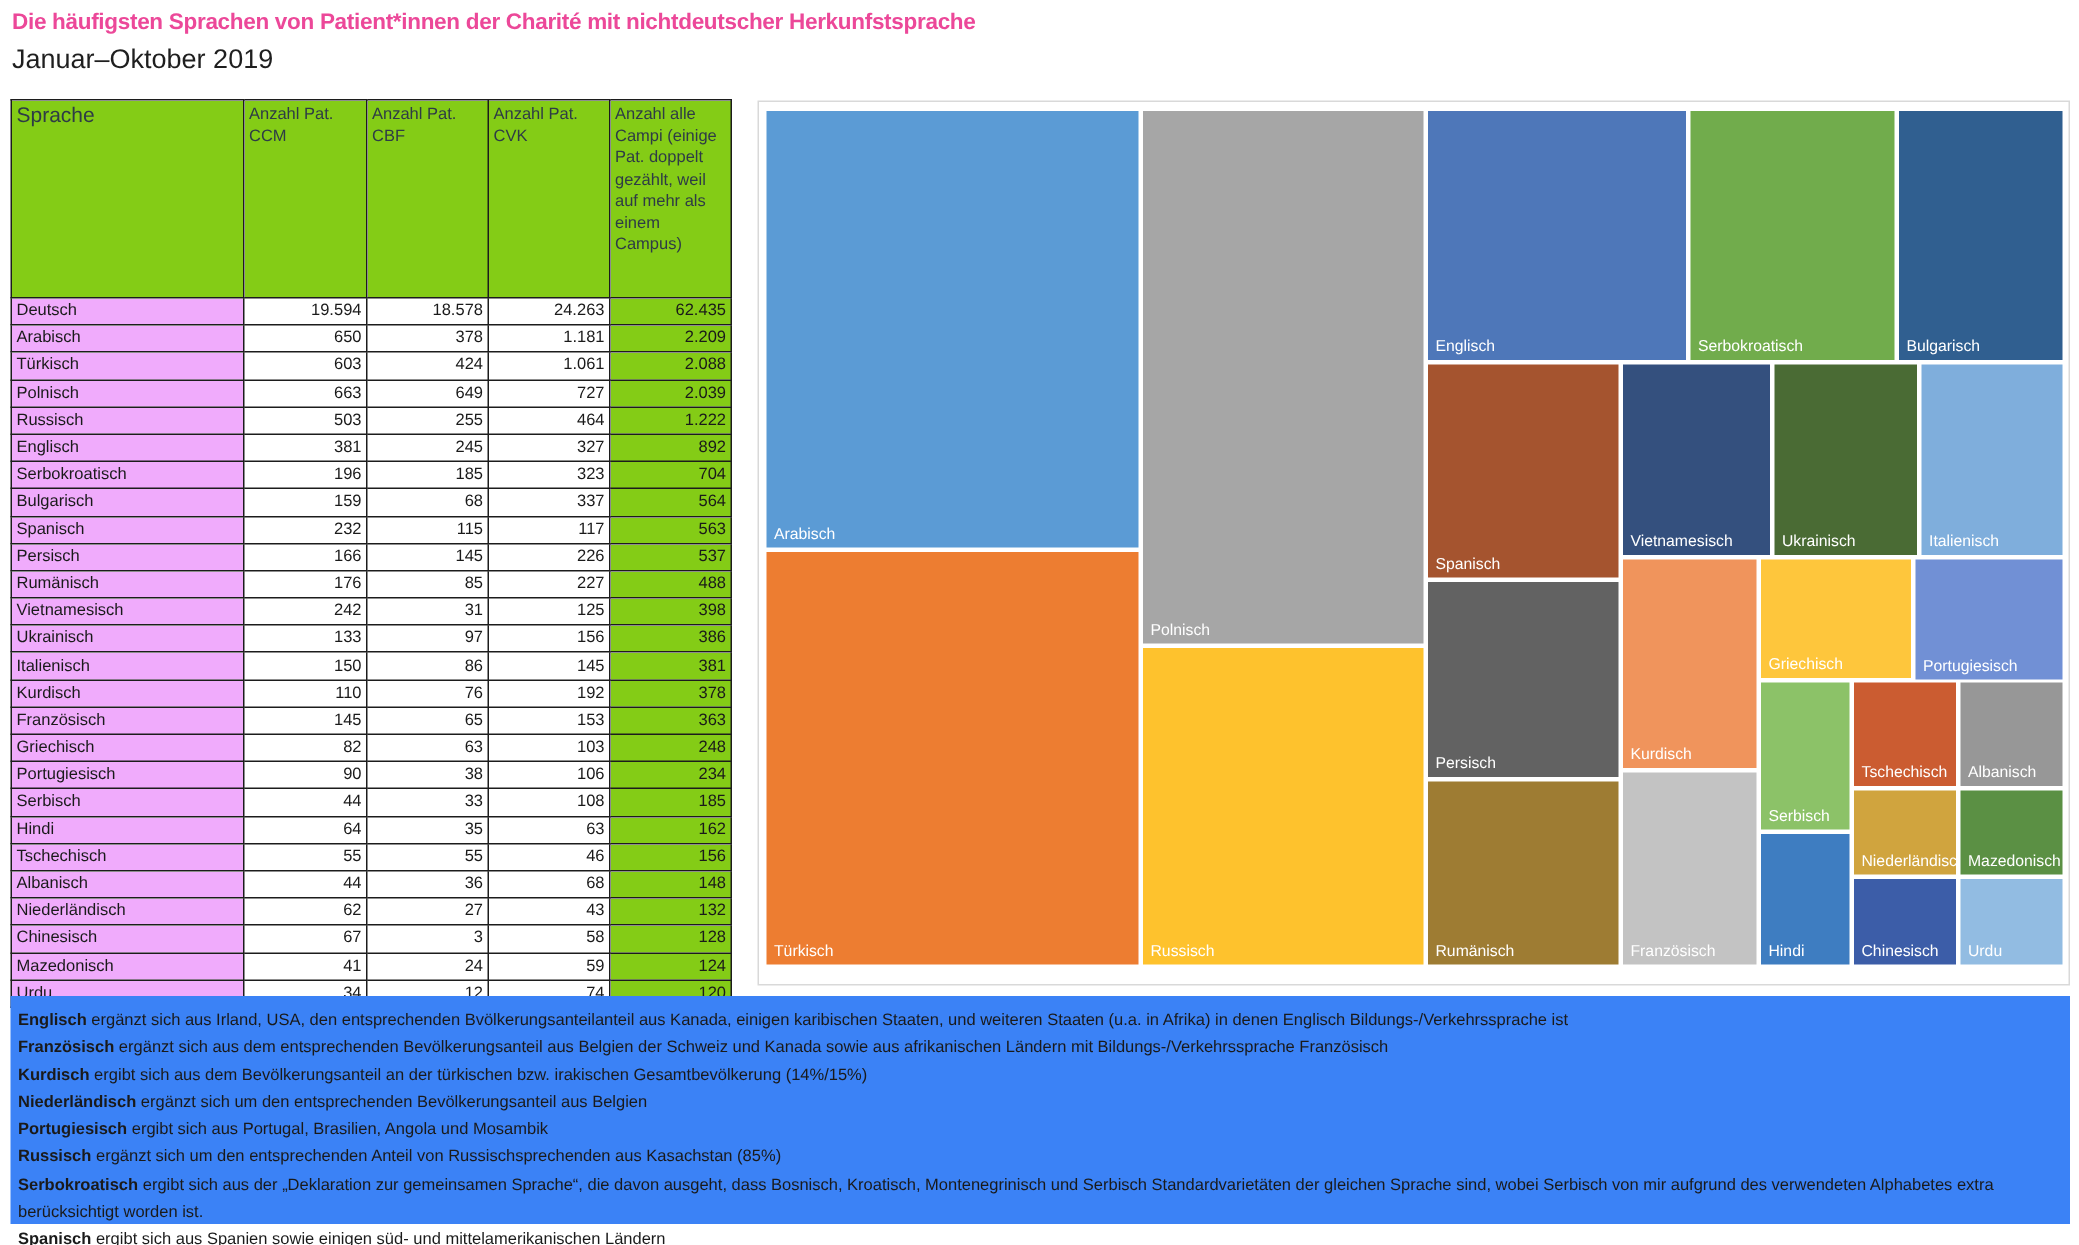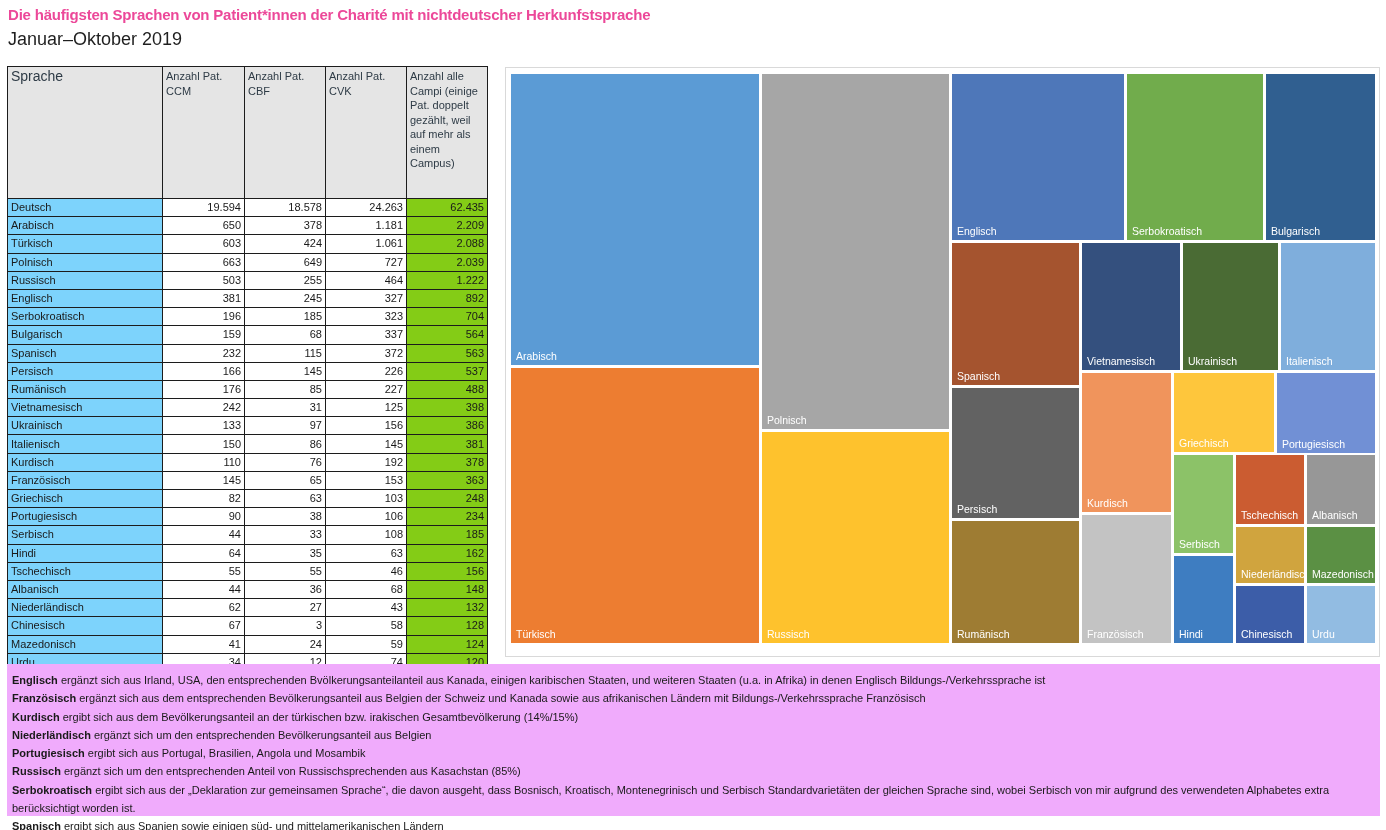--- a/index.html
+++ b/index.html
@@ -16,44 +16,44 @@
 
   table.data-table{
     position:absolute;left:7px;top:66px;width:480px;
     border-collapse:collapse;table-layout:fixed;
     font-size:11px;
   }
   .data-table th,.data-table td{
     border:1px solid #1c1c1c;padding:0 3px;overflow:hidden;
   }
   .data-table thead th{
-    background:#e5e5e5;color:#2e3b46;font-weight:normal;text-align:left;
+    background:#84cc16;color:#2e3b46;font-weight:normal;text-align:left;
     vertical-align:top;height:129px;padding-top:2px;line-height:14.5px;
   }
   .data-table thead th.h-lang{font-size:14px;}
   .data-table td{height:17.2px;line-height:17px;color:#1a1a1a;}
-  .data-table td.lang{background:#7dd3fc;text-align:left;}
+  .data-table td.lang{background:#f0abfc;text-align:left;}
   .data-table td.num{background:#ffffff;text-align:right;}
   .data-table td.total{background:#84cc16;text-align:right;}
 
   .treemap{
     position:absolute;left:505px;top:67px;width:875px;height:590px;
     background:#ffffff;border:1px solid #D9D9D9;box-sizing:border-box;
   }
   .treemap .cell{
     position:absolute;overflow:hidden;
   }
   .treemap .cell span{
     position:absolute;left:5px;bottom:3px;color:#ffffff;font-size:10.5px;
     white-space:nowrap;
   }
 
   .footnotes{
     position:absolute;left:7px;top:664px;width:1373px;height:152px;
-    background:#f0abfc;box-sizing:border-box;padding:7px 6px 0 5px;
+    background:#3b82f6;box-sizing:border-box;padding:7px 6px 0 5px;
     font-size:11px;line-height:18.3px;color:#1a1a1a;
   }
   .footnotes .note b{font-weight:bold;}
 </style>
 </head>
 <body>
 
 <div class="title">Die häufigsten Sprachen von Patient*innen der Charité mit nichtdeutscher Herkunfstsprache</div>
 <div class="subtitle">Januar–Oktober 2019</div>
 
@@ -128,21 +128,21 @@
         <td class="lang">Bulgarisch</td>
         <td class="num">159</td>
         <td class="num">68</td>
         <td class="num">337</td>
         <td class="total">564</td>
       </tr>
       <tr>
         <td class="lang">Spanisch</td>
         <td class="num">232</td>
         <td class="num">115</td>
-        <td class="num">372</td>
+        <td class="num">117</td>
         <td class="total">563</td>
       </tr>
       <tr>
         <td class="lang">Persisch</td>
         <td class="num">166</td>
         <td class="num">145</td>
         <td class="num">226</td>
         <td class="total">537</td>
       </tr>
       <tr>

